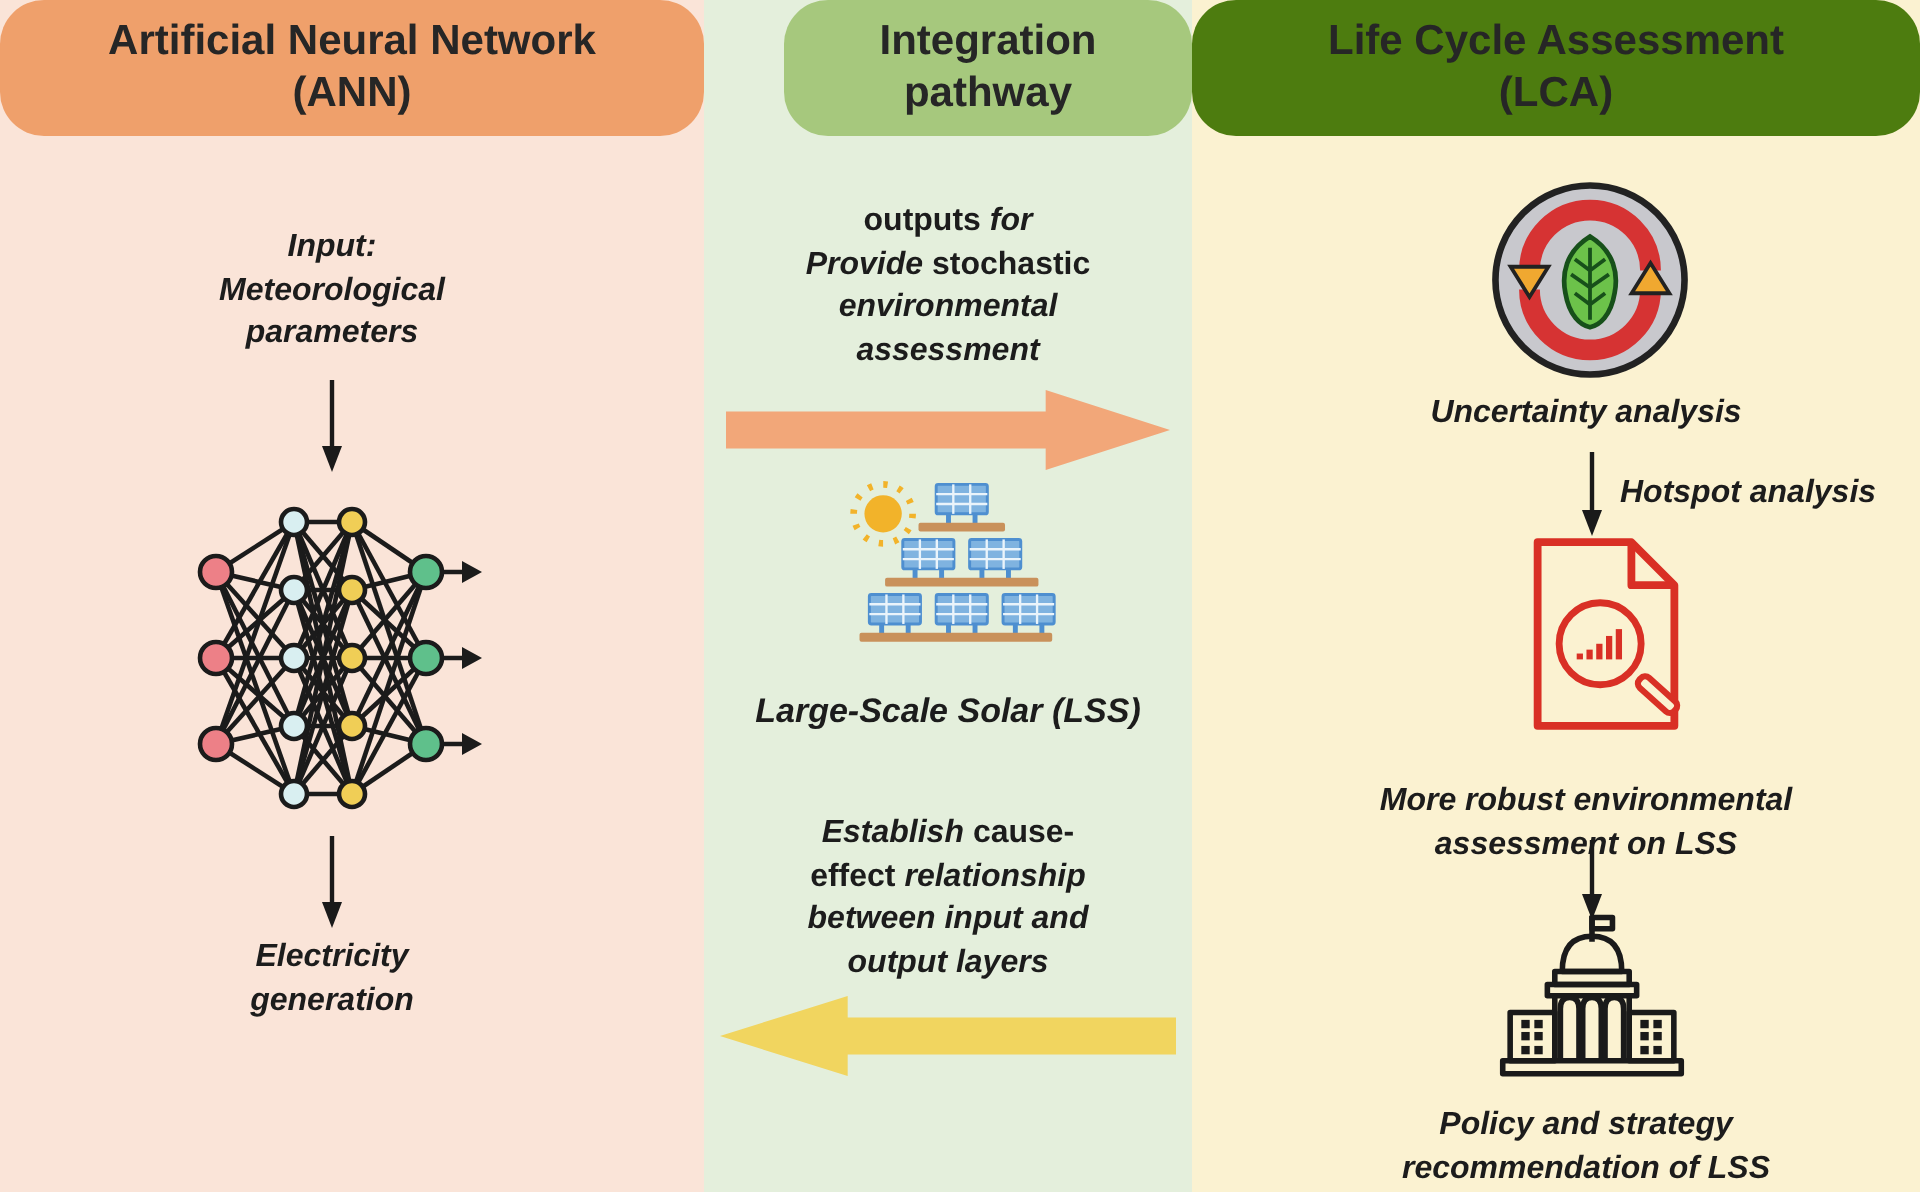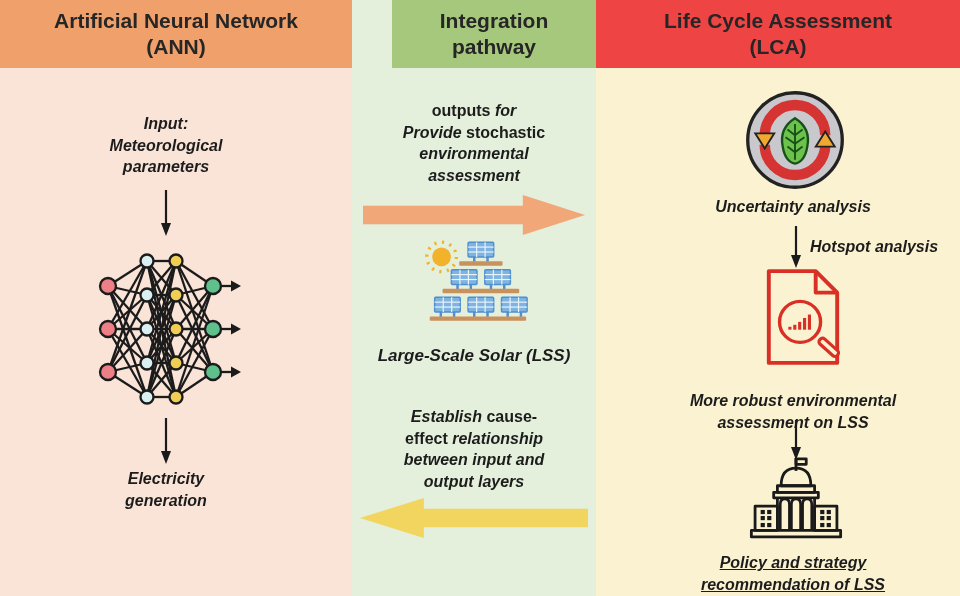--- a/index.html
+++ b/index.html
@@ -3,24 +3,24 @@
 <meta charset="utf-8">
 <style>
   html,body{margin:0;padding:0;background:#fff;}
   body{width:960px;height:596px;font-family:"Liberation Sans",sans-serif;overflow:hidden;}
   .container{display:flex;width:960px;height:596px;}
   .col{position:relative;height:596px;}
   .col-ann{width:352px;background:#FAE4D8;}
   .col-int{width:244px;background:#E4EFDC;}
   .col-lca{width:364px;background:#FBF2D1;}
   .col-header{height:68px;display:flex;flex-direction:column;align-items:center;justify-content:center;
-    font-weight:bold;font-size:21px;line-height:1.22;color:#262626;text-align:center;}
+    font-weight:bold;font-size:21px;line-height:1.22;color:#262626;text-align:center;border-radius:22px;}
   .hdr-ann{background:#EFA06B;}
   .hdr-int{background:#A6C87D;margin-left:40px;}
-  .hdr-lca{background:#ef4444;}
+  .hdr-lca{background:#4d7c0f;}
   .col-body{position:absolute;top:68px;left:0;right:0;bottom:0;}
   .abs{position:absolute;}
   .itxt{font-style:italic;font-weight:600;font-size:16px;color:#1c1c1c;text-align:center;line-height:1.35;}
   .bd{font-style:normal;font-weight:800;}
   .full{left:0;right:0;}
   .arrow-right{width:222px;height:40px;background:#F2A779;
     clip-path:polygon(0 27%,72% 27%,72% 0,100% 50%,72% 100%,72% 73%,0 73%);
     filter:drop-shadow(2px 3px 2px rgba(100,95,90,.55));}
   .arrow-left{width:228px;height:40px;background:#F1D55F;
     clip-path:polygon(100% 27%,28% 27%,28% 0,0 50%,28% 100%,28% 73%,100% 73%);
@@ -246,20 +246,20 @@
             <rect x="29" y="72" width="4.5" height="4.5"></rect>
           <rect x="86" y="58" width="4.5" height="4.5"></rect>
             <rect x="93" y="58" width="4.5" height="4.5"></rect>
           <rect x="86" y="64.5" width="4.5" height="4.5"></rect>
             <rect x="93" y="64.5" width="4.5" height="4.5"></rect>
           <rect x="86" y="72" width="4.5" height="4.5"></rect>
             <rect x="93" y="72" width="4.5" height="4.5"></rect>
         </g>
         <rect x="12" y="80" width="96" height="7"></rect>
       </svg>
-      <div class="abs itxt" style="top:484px;left:30px;right:0;text-decoration:underline;">
+      <div class="abs itxt" style="top:484px;left:30px;right:0;">
         <div>Policy and strategy</div>
         <div>recommendation of LSS</div>
       </div>
     </div>
   </div>
 
 </div>
 
 </body></html>

